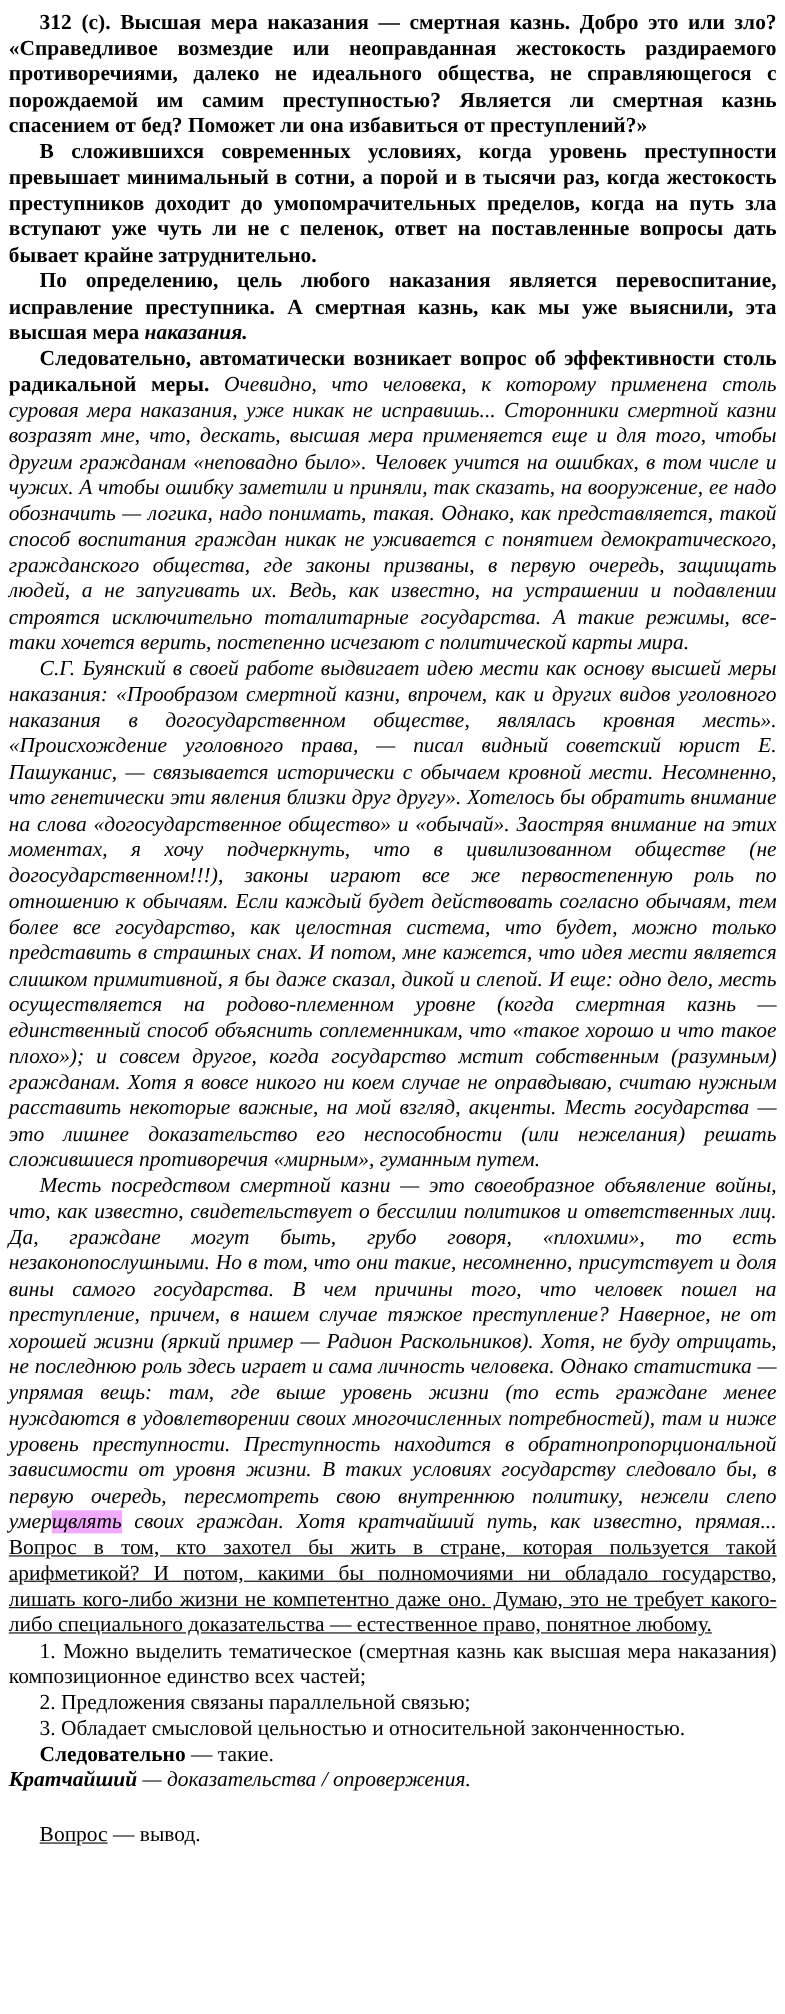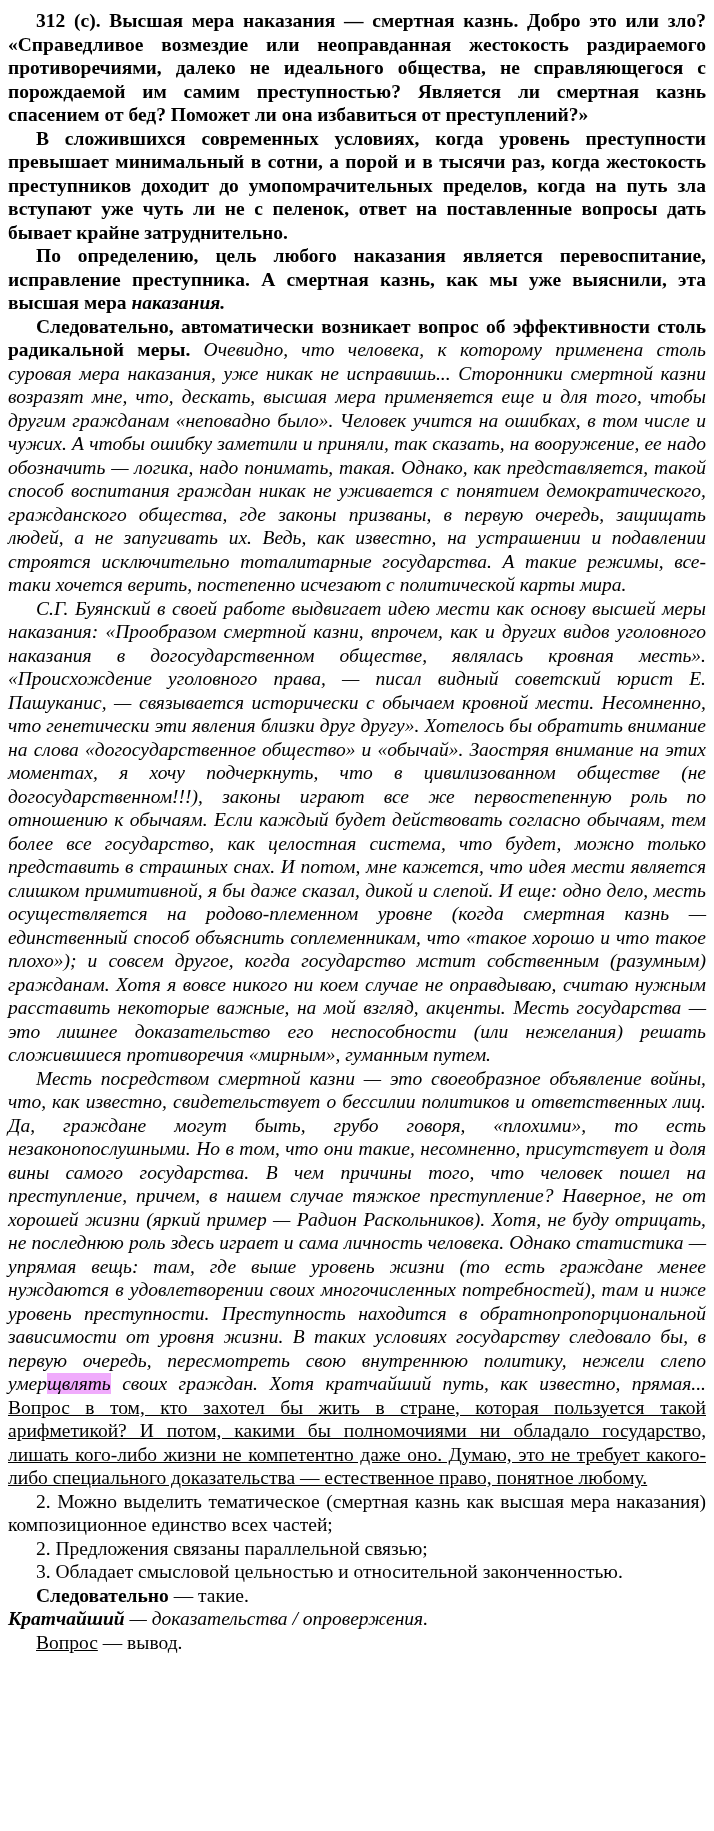--- a/index.html
+++ b/index.html
@@ -13,21 +13,21 @@
     font-size: 19.5px;
     line-height: 23.5px;
   }
   .doc { padding: 9px 8px 12px 8px; }
   p.para {
     margin: 0;
     text-align: justify;
     text-indent: 28px;
   }
   p.noindent { text-indent: 0; }
-  p.last { }
+  p.last { margin-top: 26px; }
   .b  { font-weight: bold; }
   .i  { font-style: italic; }
   .bi { font-weight: bold; font-style: italic; margin-top: 44px; }
   .u  { text-decoration: underline; }
   .iu { text-decoration: underline; }
   .hl { background: #f0abfc; }
 </style>
 </head>
 <body>
 
@@ -39,21 +39,21 @@
 
   <p class="para"><span class="b">По определению, цель любого наказания является перевоспитание, исправление преступника. А смертная казнь, как мы уже выяснили, эта высшая мера </span><span class="bi">наказания.</span></p>
 
   <p class="para"><span class="b">Следовательно, автоматически возникает вопрос об эффективности столь радикальной меры. </span><span class="i">Очевидно, что человека, к которому применена столь суровая мера наказания, уже никак не исправишь... Сторонники смертной казни возразят мне, что, дескать, высшая мера применяется еще и для того, чтобы другим гражданам «неповадно было». Человек учится на ошибках, в том числе и чужих. А чтобы ошибку заметили и приняли, так сказать, на вооружение, ее надо обозначить — логика, надо понимать, такая. Однако, как представляется, такой способ воспитания граждан никак не уживается с понятием демократического, гражданского общества, где законы призваны, в первую очередь, защищать людей, а не запугивать их. Ведь, как известно, на устрашении и подавлении строятся исключительно тоталитарные государства. А такие режимы, все-таки хочется верить, постепенно исчезают с политической карты мира.</span></p>
 
   <p class="para"><span class="i">С.Г. Буянский в своей работе выдвигает идею мести как основу высшей меры наказания: «Прообразом смертной казни, впрочем, как и других видов уголовного наказания в догосударственном обществе, являлась кровная месть». «Происхождение уголовного права, — писал видный советский юрист Е. Пашуканис, — связывается исторически с обычаем кровной мести. Несомненно, что генетически эти явления близки друг другу». Хотелось бы обратить внимание на слова «догосударственное общество» и «обычай». Заостряя внимание на этих моментах, я хочу подчеркнуть, что в цивилизованном обществе (не догосударственном!!!), законы играют все же первостепенную роль по отношению к обычаям. Если каждый будет действовать согласно обычаям, тем более все государство, как целостная система, что будет, можно только представить в страшных снах. И потом, мне кажется, что идея мести является слишком примитивной, я бы даже сказал, дикой и слепой. И еще: одно дело, месть осуществляется на родово-племенном уровне (когда смертная казнь — единственный способ объяснить соплеменникам, что «такое хорошо и что такое плохо»); и совсем другое, когда государство мстит собственным (разумным) гражданам. Хотя я вовсе никого ни коем случае не оправдываю, считаю нужным расставить некоторые важные, на мой взгляд, акценты. Месть государства — это лишнее доказательство его неспособности (или нежелания) решать сложившиеся противоречия «мирным», гуманным путем.</span></p>
 
   <p class="para"><span class="i">Месть посредством смертной казни — это своеобразное объявление войны, что, как известно, свидетельствует о бессилии политиков и ответственных лиц. Да, граждане могут быть, грубо говоря, «плохими», то есть незаконопослушными. Но в том, что они такие, несомненно, присутствует и доля вины самого государства. В чем причины того, что человек пошел на преступление, причем, в нашем случае тяжкое преступление? Наверное, не от хорошей жизни (яркий пример — Радион Раскольников). Хотя, не буду отрицать, не последнюю роль здесь играет и сама личность человека. Однако статистика — упрямая вещь: там, где выше уровень жизни (то есть граждане менее нуждаются в удовлетворении своих многочисленных потребностей), там и ниже уровень преступности. Преступность находится в обратнопропорциональной зависимости от уровня жизни. В таких условиях государству следовало бы, в первую очередь, пересмотреть свою внутреннюю политику, нежели слепо умер</span><span class="i hl">щвлять</span><span class="i"> своих граждан. Хотя кратчайший путь, как известно, прямая... </span><span class="iu">Вопрос в том, кто захотел бы жить в стране, которая пользуется такой арифметикой? И потом, какими бы полномочиями ни обладало государство, лишать кого-либо жизни не компетентно даже оно. Думаю, это не требует какого-либо специального доказательства — естественное право, понятное любому.</span></p>
 
 
-  <p class="para"><span>2. Можно выделить тематическое (смертная казнь как высшая мера наказания) композиционное единство всех частей;</span></p>
+  <p class="para"><span>1. Можно выделить тематическое (смертная казнь как высшая мера наказания) композиционное единство всех частей;</span></p>
 
   <p class="para"><span>2. Предложения связаны параллельной связью;</span></p>
 
   <p class="para"><span>3. Обладает смысловой цельностью и относительной законченностью.</span></p>
 
   <p class="para"><span class="b">Следовательно</span><span> — такие.</span></p>
 
   <p class="para noindent"><span class="bi">Кратчайший</span><span class="i"> — доказательства / опровержения.</span></p>
 
   <p class="para last"><span class="u">Вопрос</span><span> — вывод.</span></p>

